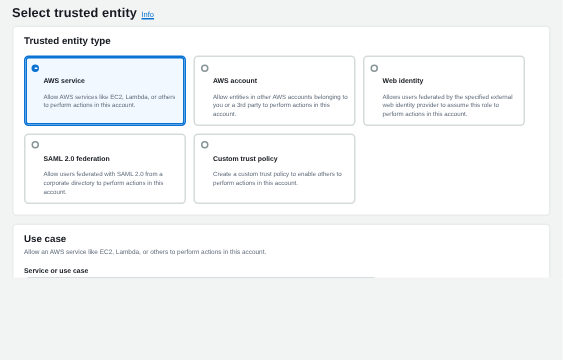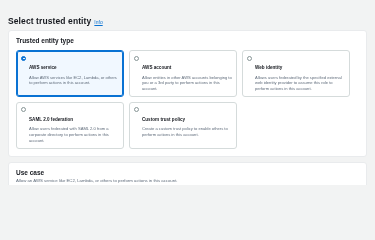--- a/index.html
+++ b/index.html
@@ -7,21 +7,21 @@
     width: 375px; height: 185px;
     background: #f2f3f3;
     font-family: "Liberation Sans", sans-serif;
     -webkit-font-smoothing: antialiased;
     overflow: hidden;
   }
   .page { position: relative; width: 375px; height: 185px; }
 
   .page-title-row {
     display: flex; align-items: baseline; gap: 3px;
-    padding: 16px 0 4px 8px;
+    padding: 3px 0 4px 8px;
   }
   .page-title { font-size: 8.5px; font-weight: bold; color: #16191f; letter-spacing: .1px; }
   .info-link { font-size: 5px; color: #0972d3; text-decoration: underline; cursor: pointer; }
 
   .panel {
     background: #ffffff;
     border: 1px solid #e9ebed;
     border-radius: 3px;
     margin: 0 8px 5px 8px;
   }

